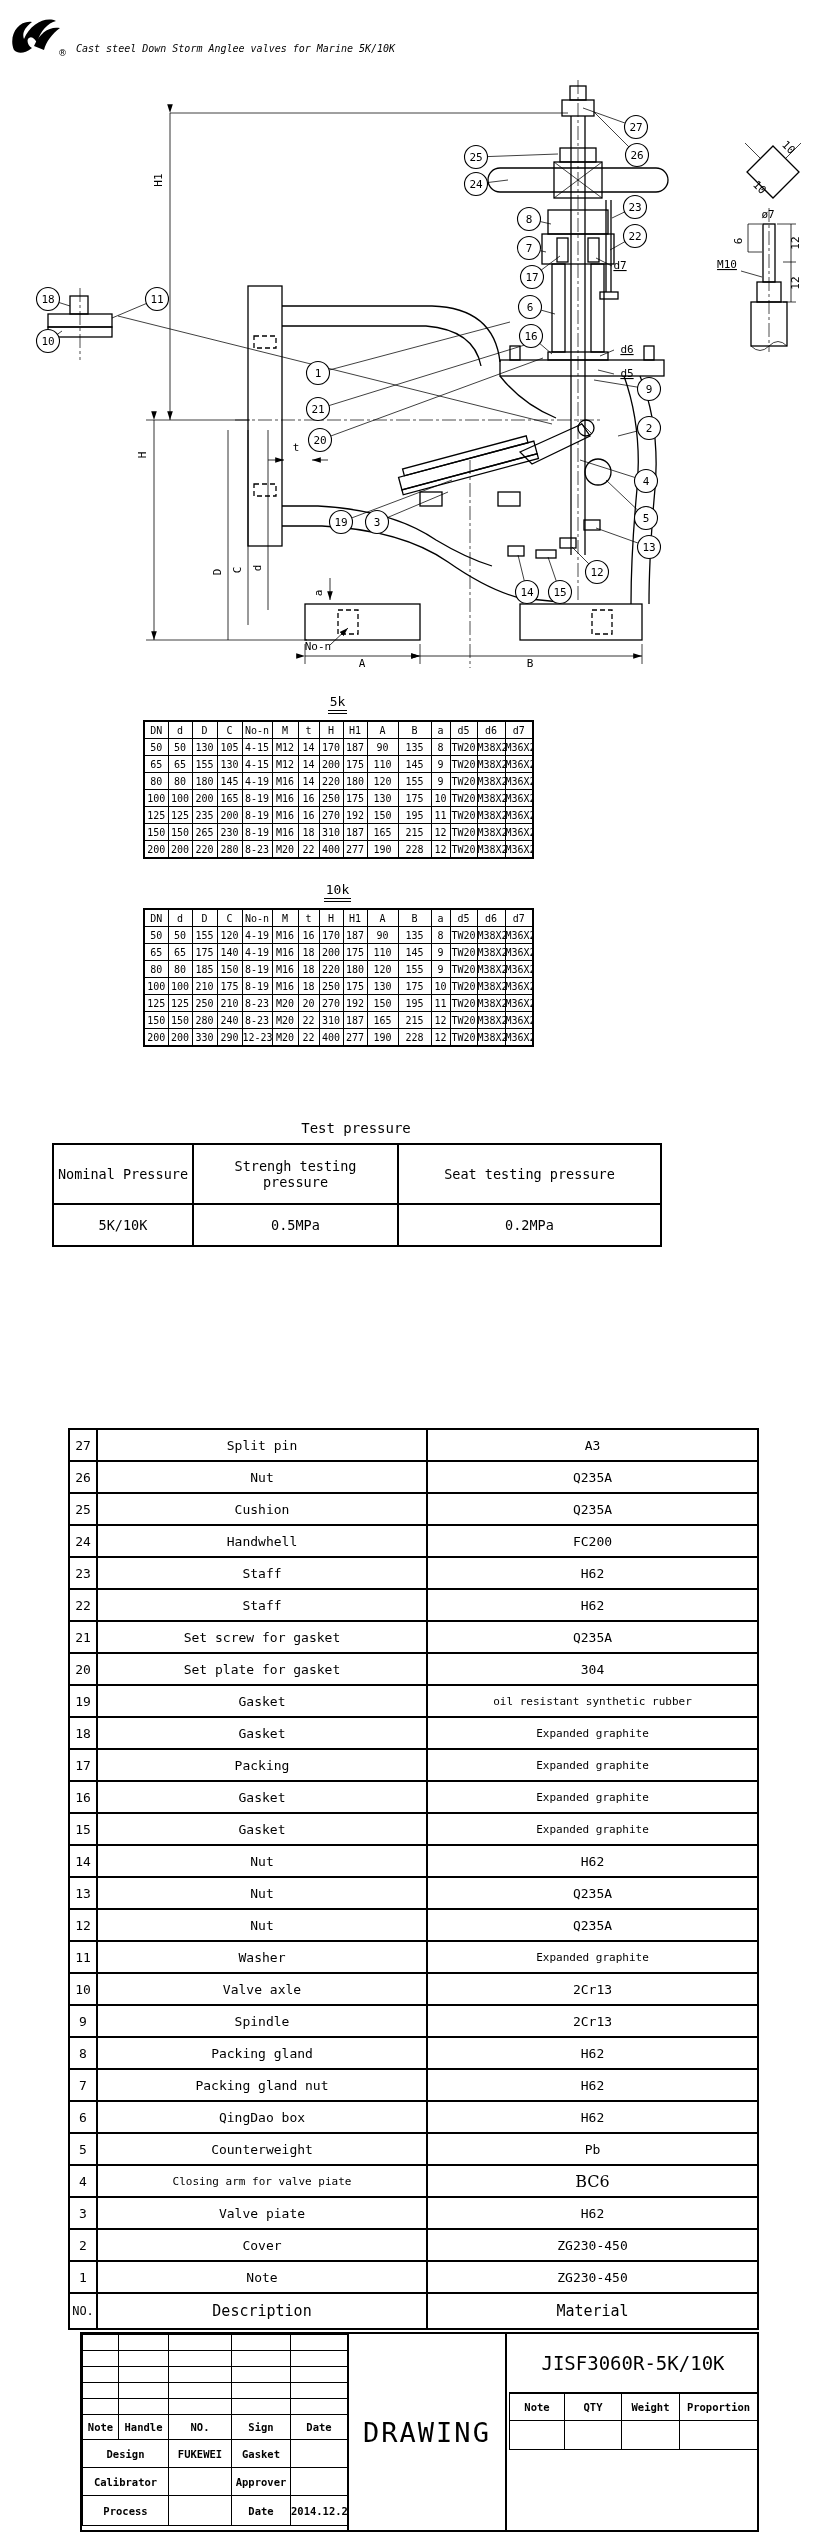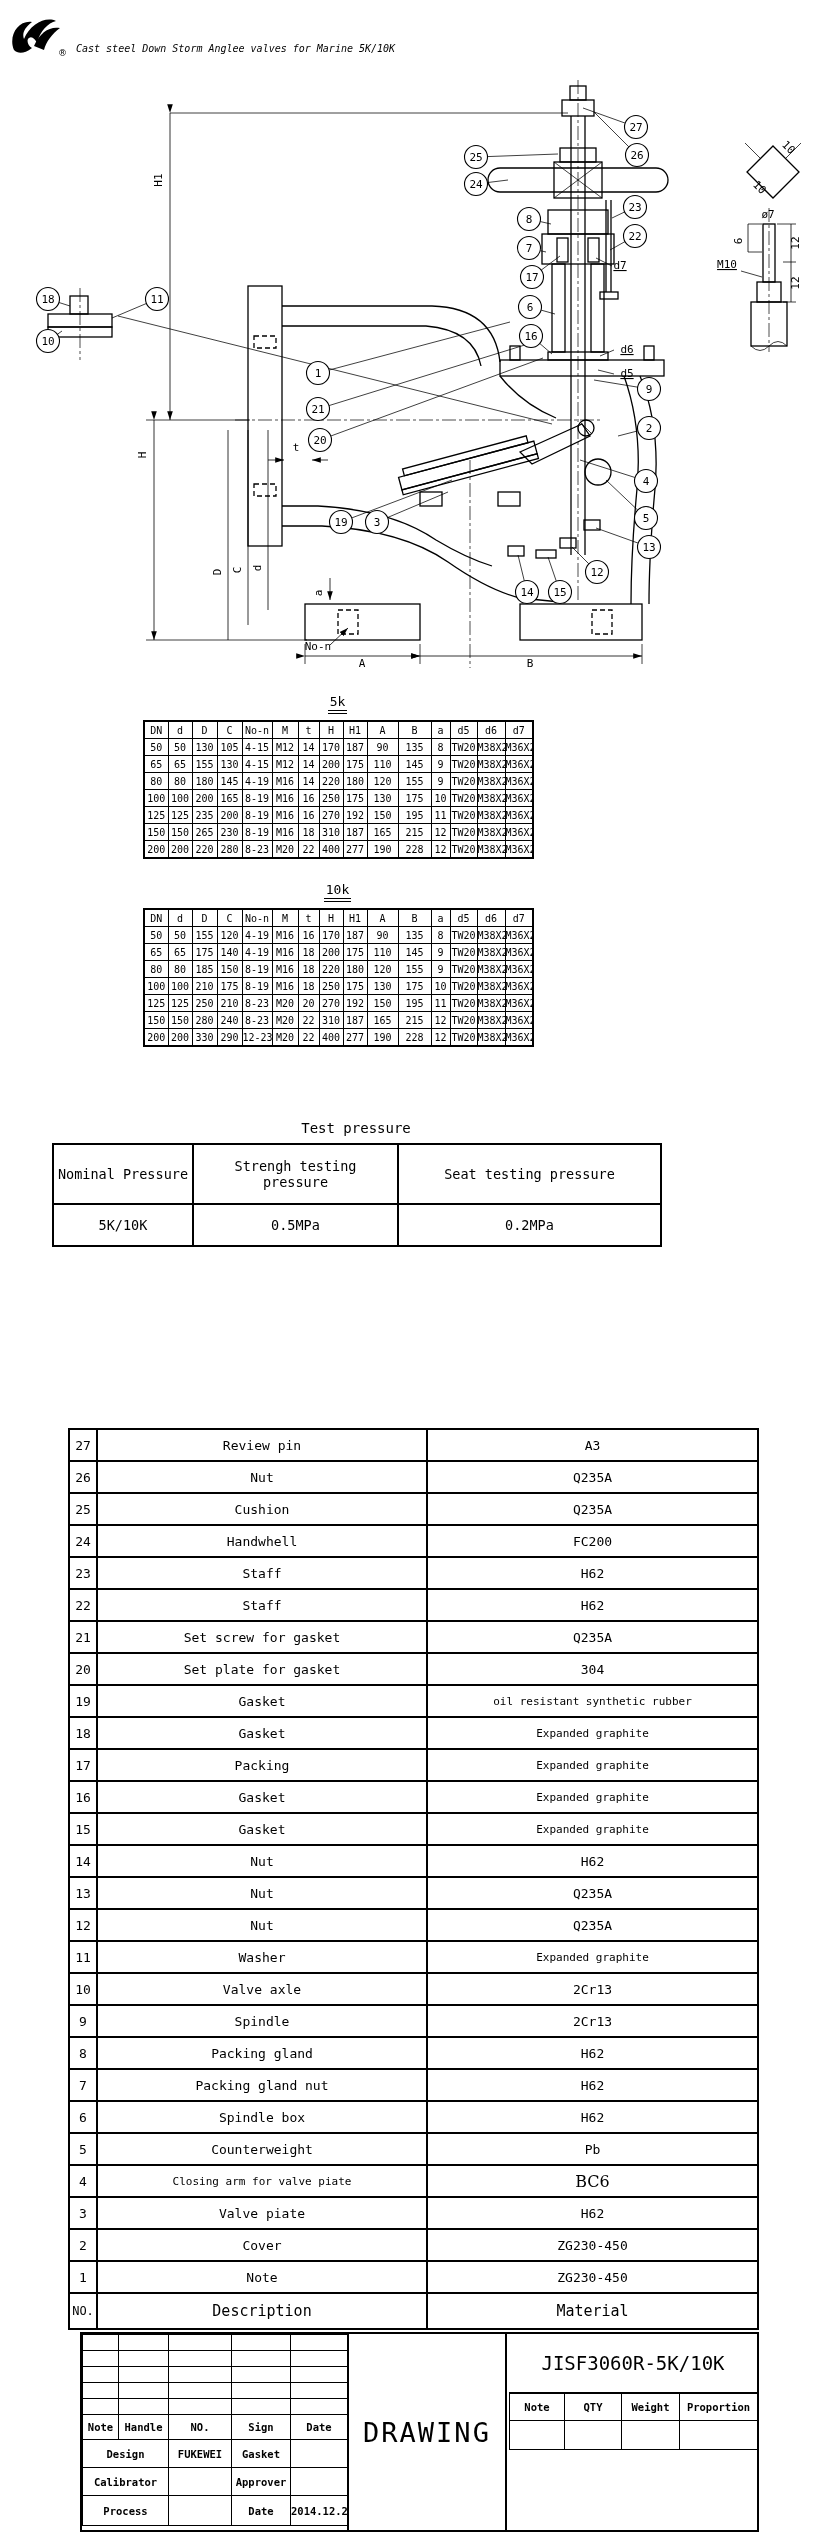--- a/index.html
+++ b/index.html
@@ -653,21 +653,21 @@
 
   <table class="parts">
     <colgroup>
         <col style="width:28px">
         <col style="width:330px">
         <col style="width:331px">
       </colgroup>
     <tbody id="parts-body">
         <tr>
           <td>27</td>
-          <td>Review pin</td>
+          <td>Split pin</td>
           <td>A3</td>
         </tr>
         <tr>
           <td>26</td>
           <td>Nut</td>
           <td>Q235A</td>
         </tr>
         <tr>
           <td>25</td>
           <td>Cushion</td>
@@ -758,21 +758,21 @@
           <td>Packing gland</td>
           <td>H62</td>
         </tr>
         <tr>
           <td>7</td>
           <td>Packing gland nut</td>
           <td>H62</td>
         </tr>
         <tr>
           <td>6</td>
-          <td>Spindle box</td>
+          <td>QingDao box</td>
           <td>H62</td>
         </tr>
         <tr>
           <td>5</td>
           <td>Counterweight</td>
           <td>Pb</td>
         </tr>
         <tr>
           <td>4</td>
           <td class="sm">Closing arm for valve piate</td>

